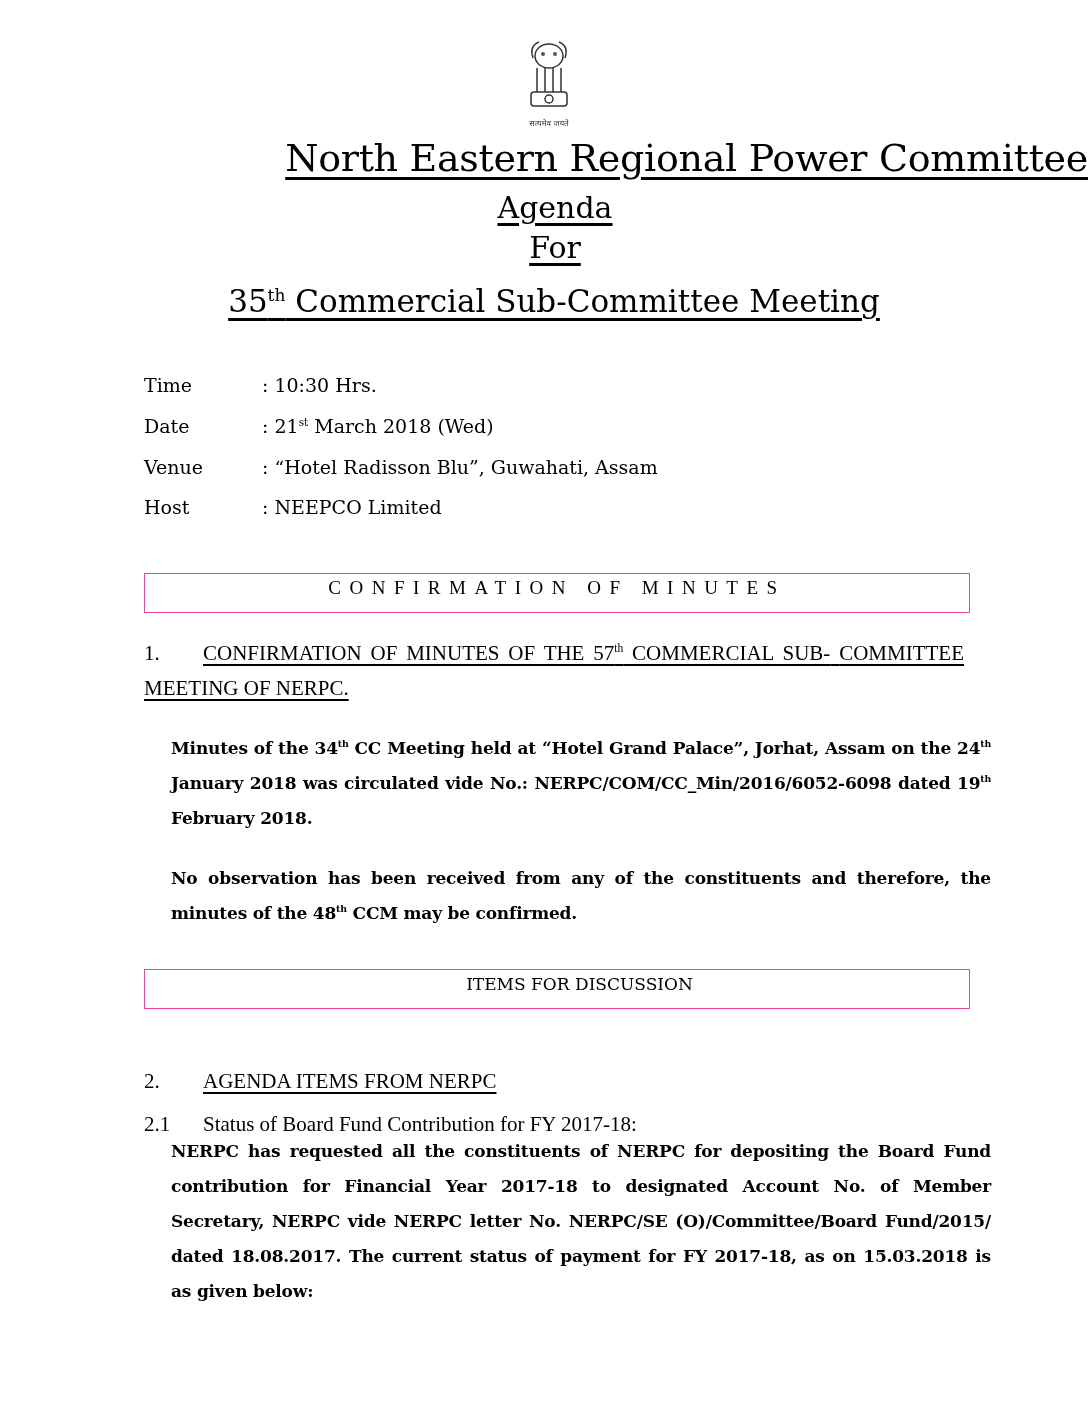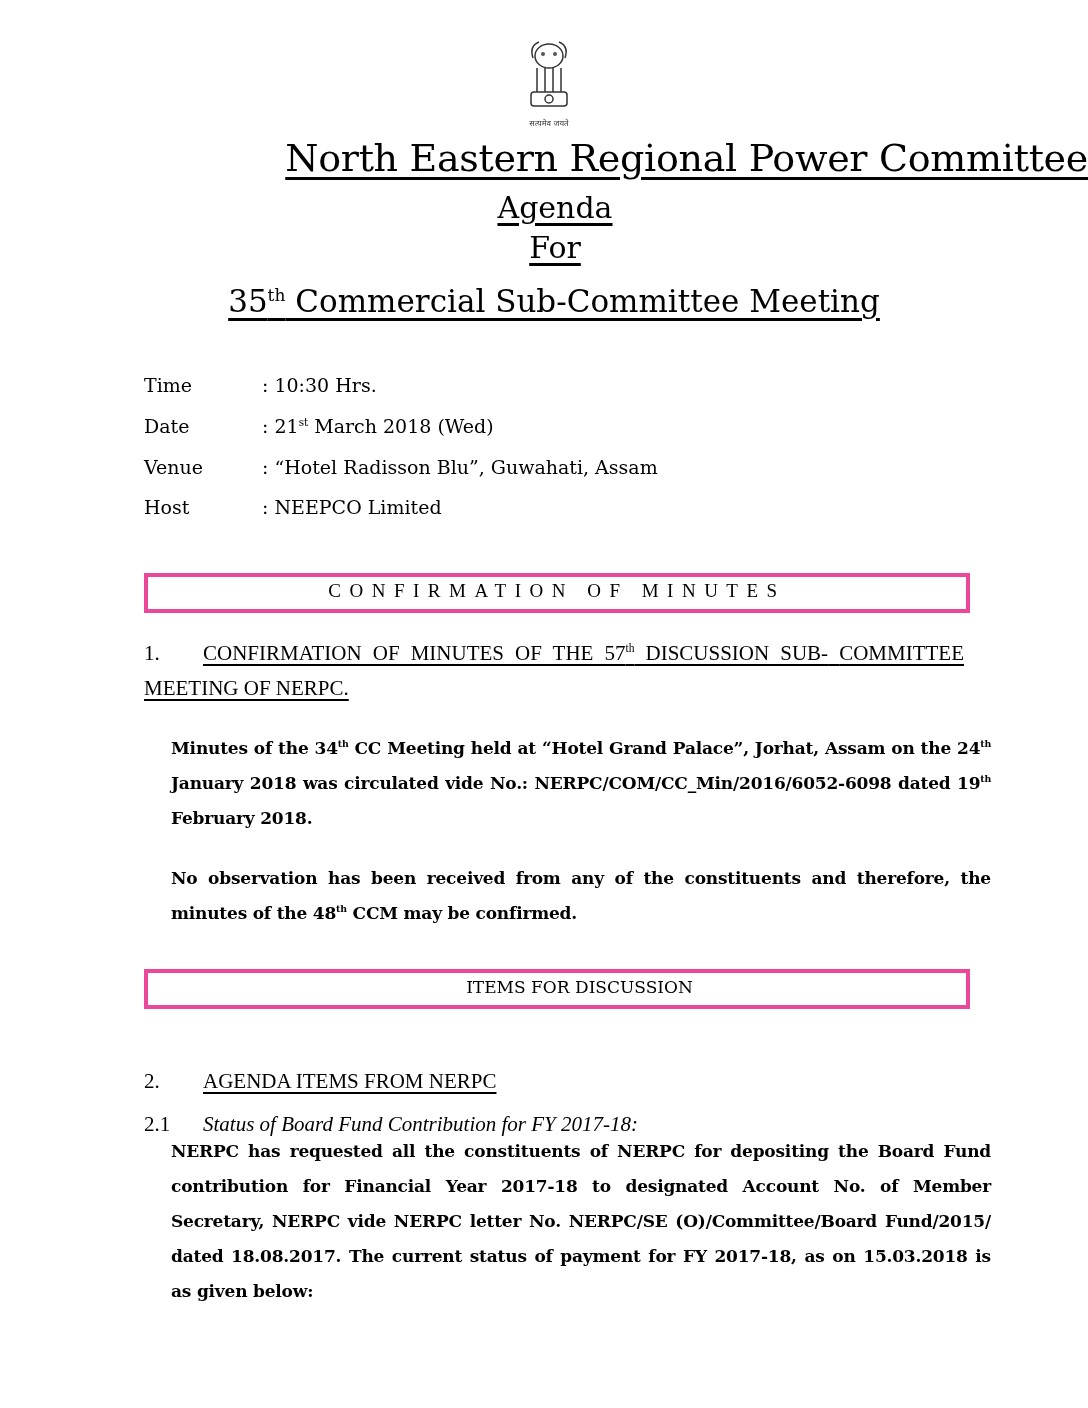--- a/index.html
+++ b/index.html
@@ -7,29 +7,29 @@
   .abs { position: absolute; }
   .emblem { left: 523px; top: 28px; width: 52px; height: 106px; text-align: right; }
   .title { left: 0; width: 1088px; text-align: right; top: 136px; font-size: 38px; text-decoration: underline; text-underline-offset: 6px; letter-spacing: -0.3px; }
   .sub1 { left: 0; width: 1110px; text-align: center; top: 190px; font-size: 30px; text-decoration: underline; text-underline-offset: 5px; }
   .sub2 { left: 0; width: 1110px; text-align: center; top: 230px; font-size: 30px; text-decoration: underline; text-underline-offset: 5px; }
   .sub3 { left: 0; width: 1108px; text-align: center; top: 283px; font-size: 31px; text-decoration: underline; text-underline-offset: 6px; }
   sup { font-size: 0.55em; vertical-align: super; line-height: 0; }
   .meta-row { left: 144px; font-size: 19px; height: 24px; }
   .meta-label { position: absolute; left: 0; width: 110px; }
   .meta-val { position: absolute; left: 118px; white-space: nowrap; }
-  .box { left: 144px; width: 826px; border: 4px solid #ec4899; box-sizing: border-box; text-align: center; font-size: 18px; }
+  .box { left: 144px; width: 826px; border: 1px solid #ec4899; box-sizing: border-box; text-align: center; font-size: 18px; }
   .box1 { top: 573px; height: 40px; letter-spacing: 8.5px; padding-top: 3px; font-family: "Liberation Serif", serif; font-size: 19px; }
   .box2 { top: 969px; height: 40px; padding-top: 4px; font-family: "DejaVu Serif", serif; font-size: 17px; padding-left: 45px; }
   .para { left: 144px; width: 820px; font-size: 18px; line-height: 35px; text-align: justify; }
   .bold { font-weight: bold; font-family: "DejaVu Serif", serif; font-size: 17px; letter-spacing: -0.2px; margin-left: 27px; }
   .h1 { font-family: "Liberation Serif", serif; font-size: 21px; line-height: 35px; text-align: justify; text-align-last: auto; }
   .num { display: inline-block; width: 59px; }
   .ul { text-decoration: underline; text-underline-offset: 4px; }
-  .ital { font-style: italic; }
+  .ital { }
 </style>
 </head>
 <body>
 
 <div class="abs emblem">
   <svg width="52" height="106" viewBox="0 0 52 106">
     <g fill="none" stroke="#333" stroke-width="1.5">
       <ellipse cx="26" cy="28" rx="14" ry="12"></ellipse>
       <path d="M10 30 Q6 18 16 14 M42 30 Q46 18 36 14"></path>
       <path d="M14 40 L14 64 M22 40 L22 64 M30 40 L30 64 M38 40 L38 64"></path>
@@ -62,21 +62,21 @@
   <span class="meta-val">: “Hotel Radisson Blu”, Guwahati, Assam</span>
 </div>
 <div class="abs meta-row" style="top:496px;">
   <span class="meta-label">Host</span>
   <span class="meta-val">: NEEPCO Limited</span>
 </div>
 
 <div class="abs box box1">CONFIRMATION OF MINUTES</div>
 
 <div class="abs para h1" style="top:636px;">
-  <span class="num">1.</span><span class="ul"><span>CONFIRMATION OF MINUTES OF THE 57</span><sup>th</sup><span> DISCUSSION SUB-</span> <span>COMMITTEE MEETING OF NERPC.</span></span>
+  <span class="num">1.</span><span class="ul"><span>CONFIRMATION OF MINUTES OF THE 57</span><sup>th</sup><span> COMMERCIAL SUB-</span> <span>COMMITTEE MEETING OF NERPC.</span></span>
 </div>
 
 <div class="abs para bold" style="top:731px;"><span>Minutes of the 34</span><sup>th</sup><span> CC Meeting held at “Hotel Grand Palace”, Jorhat, Assam on the 24</span><sup>th</sup><span> January 2018 was circulated vide No.: NERPC/COM/CC_Min/2016/6052-6098 dated 19</span><sup>th</sup><span> February 2018.</span></div>
 
 <div class="abs para bold" style="top:861px;"><span>No observation has been received from any of the constituents and therefore, the minutes of the 48</span><sup>th</sup><span> CCM may be confirmed.</span></div>
 
 <div class="abs box box2">ITEMS FOR DISCUSSION</div>
 
 <div class="abs para h1" style="top:1064px;">
   <span class="num">2.</span><span class="ul">AGENDA ITEMS FROM NERPC</span>

